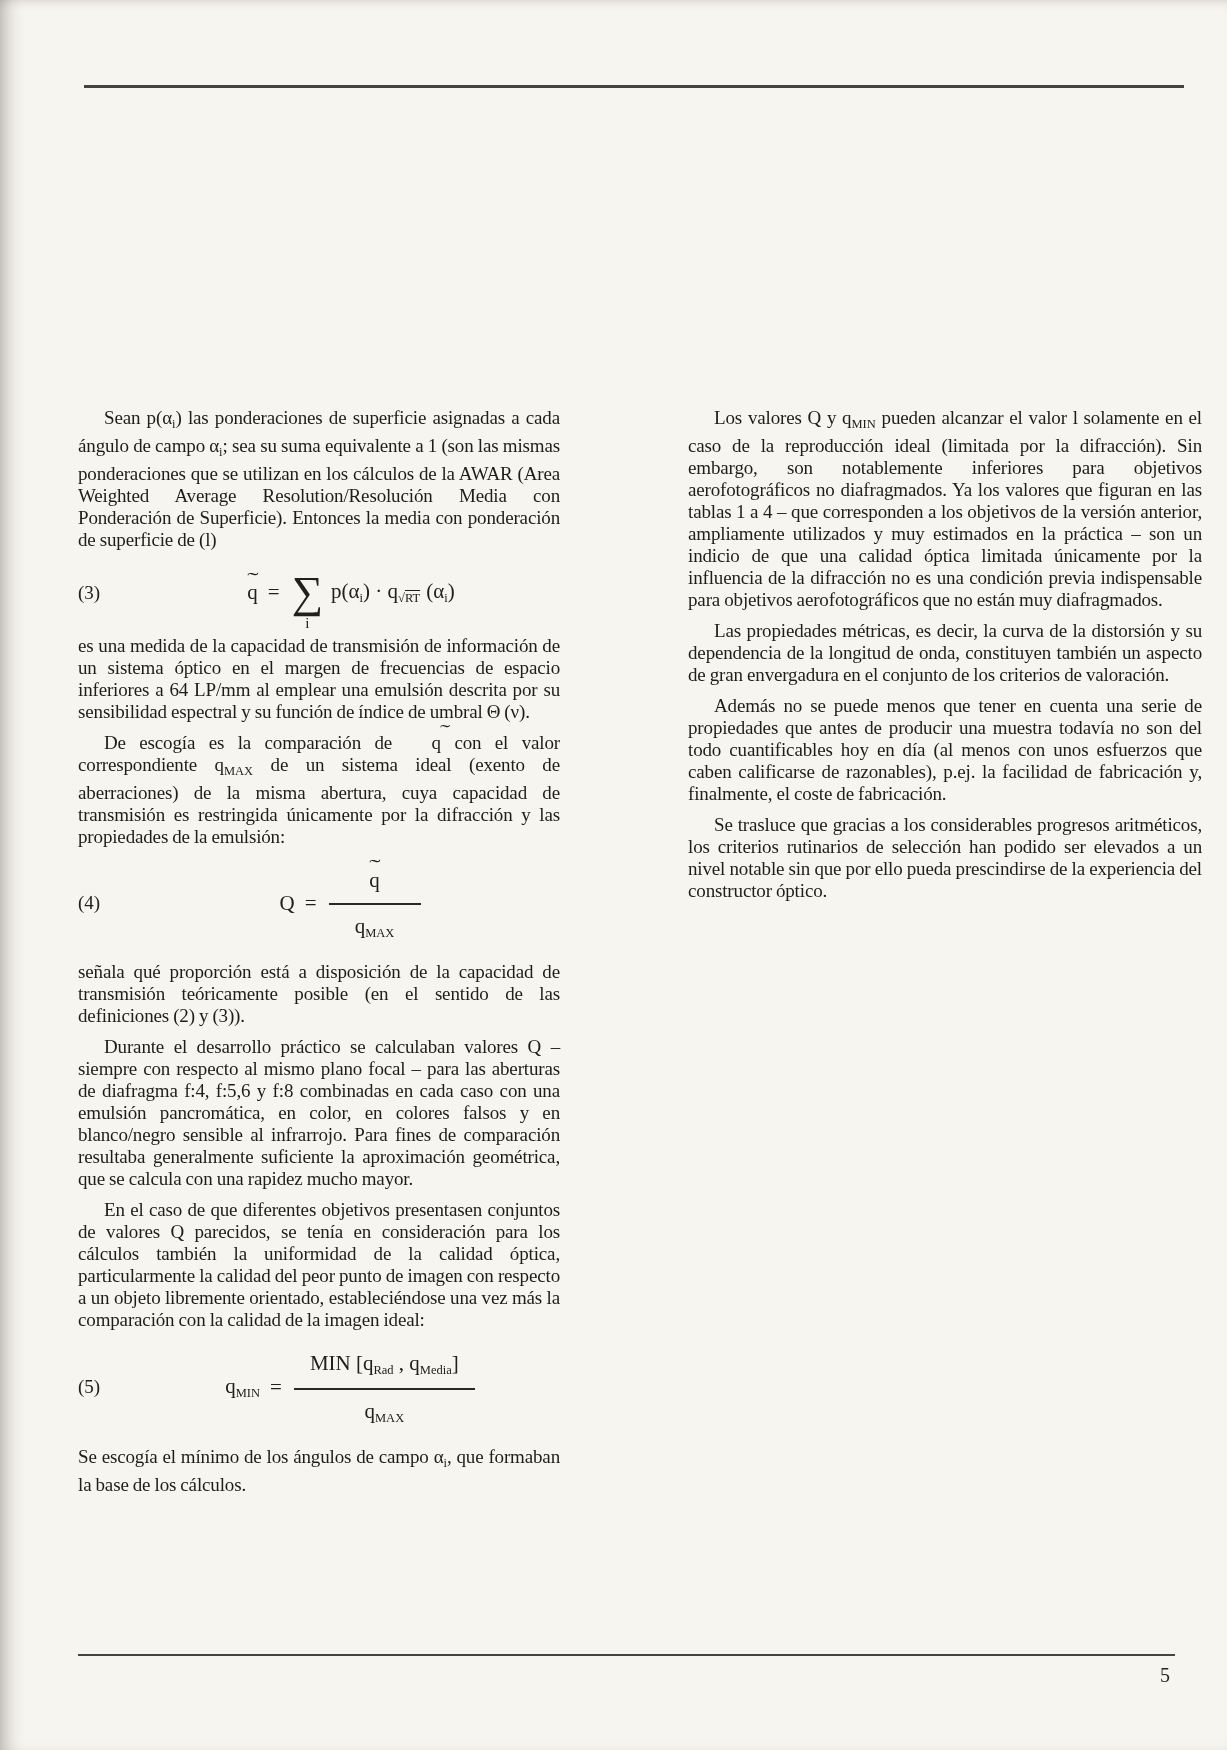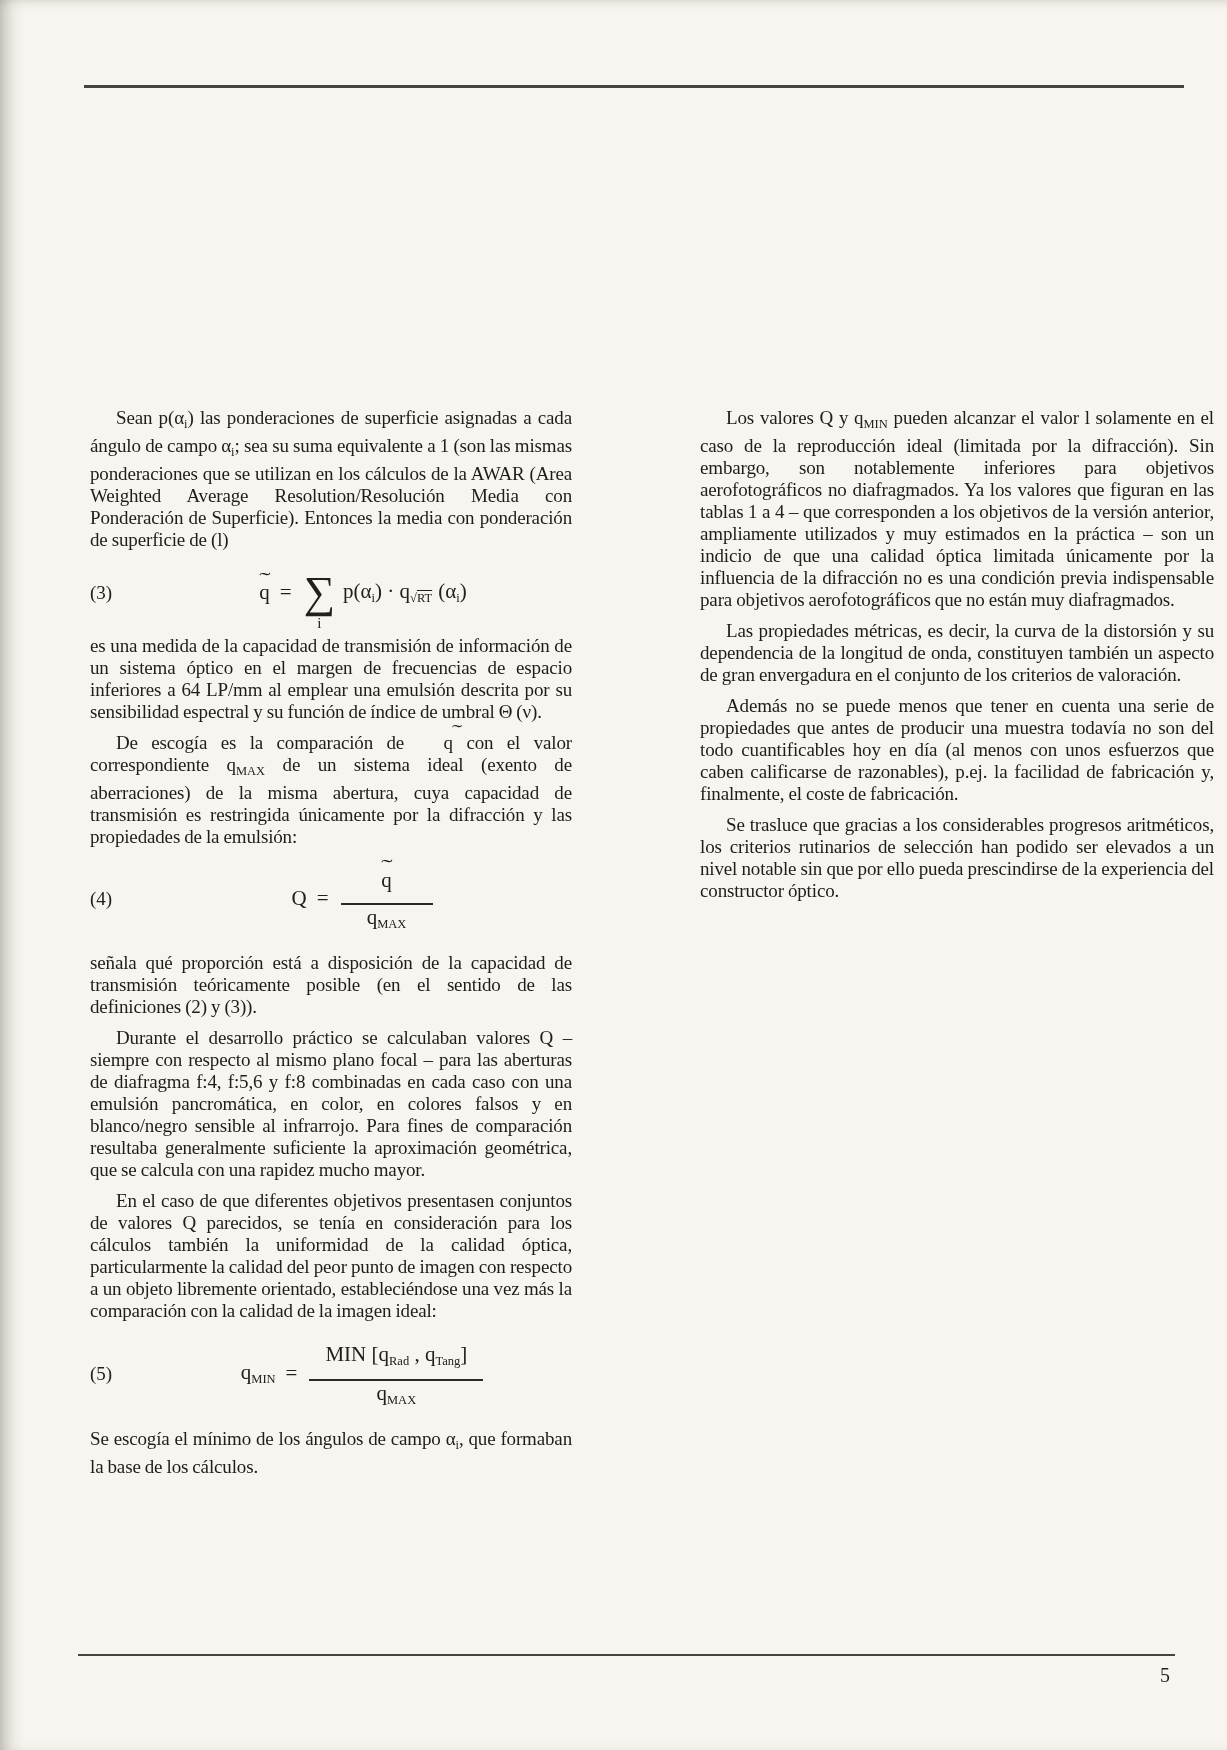--- a/index.html
+++ b/index.html
@@ -9,21 +9,21 @@
     font-family:"Liberation Serif","DejaVu Serif",serif;
     color:#1e1d1a;
     position:relative;
     box-shadow:inset 16px 0 20px -13px rgba(70,66,58,.45), inset 0 8px 14px -11px rgba(70,66,58,.25);
     overflow:hidden;
   }
   .rule-top{position:absolute;left:84px;top:85px;width:1100px;height:3px;background:#45443e;}
   .rule-bottom{position:absolute;left:78px;top:1654px;width:1097px;height:2px;background:#45443e;}
   .page-number{position:absolute;left:1160px;top:1664px;font-size:20px;color:#25241f;}
   .columns{position:absolute;left:78px;top:407px;width:1080px;display:flex;gap:84px;}
-  .col-left{width:482px;flex:0 0 482px;margin-left:12px;}
+  .col-left{width:482px;flex:0 0 482px;}
   .col-right{width:514px;flex:0 0 514px;margin-left:44px;}
   .para{
     margin:0 0 9px 0;
     font-size:19px;line-height:22px;
     text-align:justify;
     letter-spacing:-0.15px;word-spacing:-0.5px;
   }
   .para.indent{text-indent:26px;}
   .sb{font-size:12.5px;vertical-align:-4px;letter-spacing:0;}
   .ovl{text-decoration:overline;}
@@ -34,21 +34,21 @@
   .eq-4{margin:18px 0 20px;}
   .eq-5{margin:18px 0 20px;}
   .eq-no{flex:0 0 64px;font-size:19px;}
   .eq-body{flex:1;display:flex;justify-content:center;align-items:center;}
   .rel{margin:0 10px;}
   .sum-wrap{display:inline-flex;flex-direction:column;align-items:center;margin:0 8px 0 2px;transform:translateY(9px);}
   .sum-sym{font-size:44px;line-height:0.95;}
   .sum-idx{font-size:15px;margin-top:1px;}
   .frac{display:inline-flex;flex-direction:column;align-items:center;margin:0 2px;}
   .fnum{align-self:stretch;text-align:center;padding:2px 16px 10px;border-bottom:2px solid #2a2925;}
-  .fden{padding-top:0;}
+  .fden{padding-top:9px;}
   .frac.wide .fnum{min-width:60px;}
   .sp{margin-left:6px;}
   .term{white-space:nowrap;text-align:center;}
 </style>
 </head>
 <body>
 
 <div class="rule-top"></div>
 
 <div class="columns">
@@ -91,21 +91,21 @@
     <p class="para indent"><span>Durante el desarrollo práctico se calculaban valores Q – siempre con respecto al mismo plano focal – para las aberturas de diafragma f:4, f:5,6 y f:8 combinadas en cada caso con una emulsión pancromática, en color, en colores falsos y en blanco/negro sensible al infrarrojo. Para fines de comparación resultaba generalmente suficiente la aproximación geométrica, que se calcula con una rapidez mucho mayor.</span></p>
 
     <p class="para indent"><span>En el caso de que diferentes objetivos presentasen conjuntos de valores Q parecidos, se tenía en consideración para los cálculos también la uniformidad de la calidad óptica, particularmente la calidad del peor punto de imagen con respecto a un objeto libremente orientado, estableciéndose una vez más la comparación con la calidad de la imagen ideal:</span></p>
 
     <div class="equation eq-5">
       <span class="eq-no">(5)</span>
       <span class="eq-body">
         <span class="term"><span>q</span><span class="sb">MIN</span></span>
         <span class="rel">=</span>
         <span class="frac">
-          <span class="fnum"><span>MIN [q</span><span class="sb">Rad</span><span> , q</span><span class="sb">Tang</span><span>]</span></span>
+          <span class="fnum"><span>MIN [q</span><span class="sb">Rad</span><span> , q</span><span class="sb">Media</span><span>]</span></span>
           <span class="fden"><span>q</span><span class="sb">MAX</span></span>
         </span>
       </span>
     </div>
 
     <p class="para"><span>Se escogía el mínimo de los ángulos de campo α</span><span class="sb">i</span><span>, que formaban la base de los cálculos.</span></p>
 
   </div>
 
   <div class="col-right">

